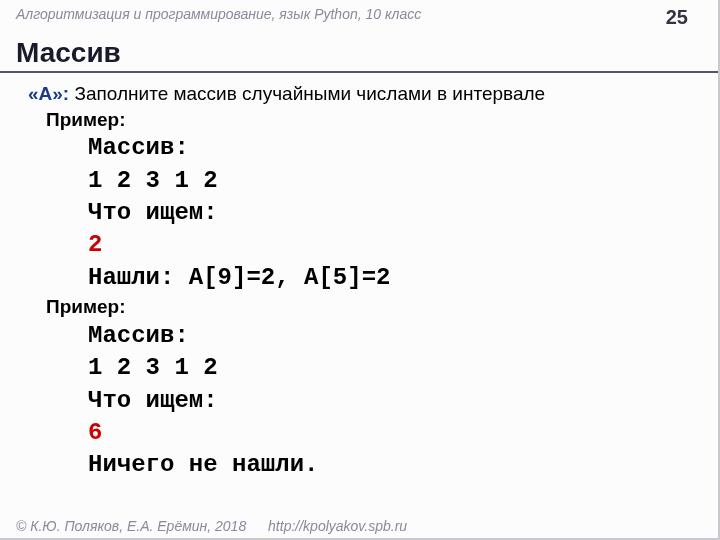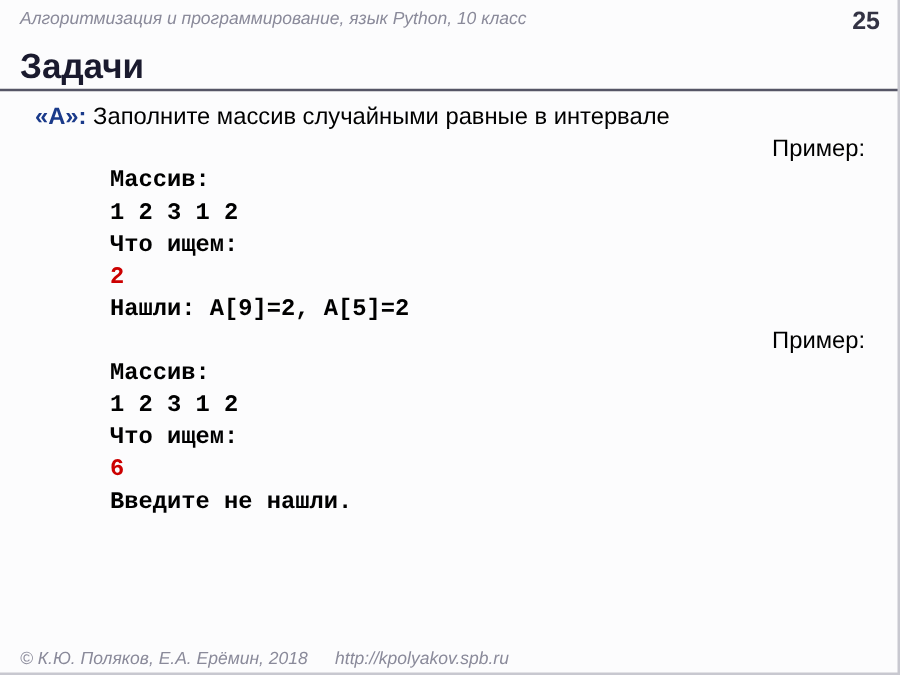--- a/index.html
+++ b/index.html
@@ -5,21 +5,21 @@
     * { margin: 0; padding: 0; box-sizing: border-box; }
     body {
       width: 720px;
       height: 540px;
       background: #fcfcfd;
       font-family: Arial, sans-serif;
       position: relative;
       overflow: hidden;
     }
     .header {
-      padding: 6px 16px 4px 16px;
+      padding: 6px 32px 4px 16px;
       display: flex;
       justify-content: space-between;
       align-items: flex-start;
     }
     .header-text {
       color: #8a8a9a;
       font-style: italic;
       font-size: 14px;
     }
     .page-num {
@@ -47,24 +47,24 @@
     .task-label {
       color: #1a3a8a;
       font-weight: bold;
     }
     .task-text {
       color: #000;
     }
     .indent1a { padding-left: 44px; }
     .indent1 { padding-left: 18px; }
     .indent2 { padding-left: 60px; }
-    .primer { font-weight: normal; text-align: right; }
+    .primer { font-weight: bold; }
     .mono {
       font-family: "Courier New", monospace;
-      font-size: 19px;
+      font-size: 24px;
       font-weight: bold;
     }
     .red { color: #cc0000; }
     .footer {
       position: absolute;
       bottom: 6px;
       left: 16px;
       font-style: italic;
       color: #8a8a9a;
       font-size: 14px;
@@ -85,41 +85,41 @@
   </style>
 </head>
 <body>
 
 <div class="header">
   <span class="header-text">Алгоритмизация и программирование, язык Python, 10 класс</span>
   <span class="page-num">25</span>
 </div>
 
 <div class="title-wrap">
-  <div class="title">Задачи</div>
+  <div class="title">Массив</div>
 </div>
 
 <div class="content">
   <div>
-    <span class="task-label">«A»:</span><span class="task-text"> Заполните массив случайными равные в интервале</span>
+    <span class="task-label">«A»:</span><span class="task-text"> Заполните массив случайными числами в интервале</span>
   </div>
 
   <div class="indent1 primer">Пример:</div>
   <div class="indent2 mono">Массив:</div>
   <div class="indent2 mono">1 2 3 1 2</div>
   <div class="indent2 mono">Что ищем:</div>
   <div class="indent2 mono red">2</div>
   <div class="indent2 mono">Нашли: A[9]=2, A[5]=2</div>
 
   <div class="indent1 primer">Пример:</div>
   <div class="indent2 mono">Массив:</div>
   <div class="indent2 mono">1 2 3 1 2</div>
   <div class="indent2 mono">Что ищем:</div>
   <div class="indent2 mono red">6</div>
-  <div class="indent2 mono">Введите не нашли.</div>
+  <div class="indent2 mono">Ничего не нашли.</div>
 </div>
 
 <div class="footer">
   <span class="copy">© К.Ю. Поляков, Е.А. Ерёмин, 2018</span>
   <span>http://kpolyakov.spb.ru</span>
 </div>
 
 <div class="border-right"></div>
 <div class="border-bottom"></div>
 

